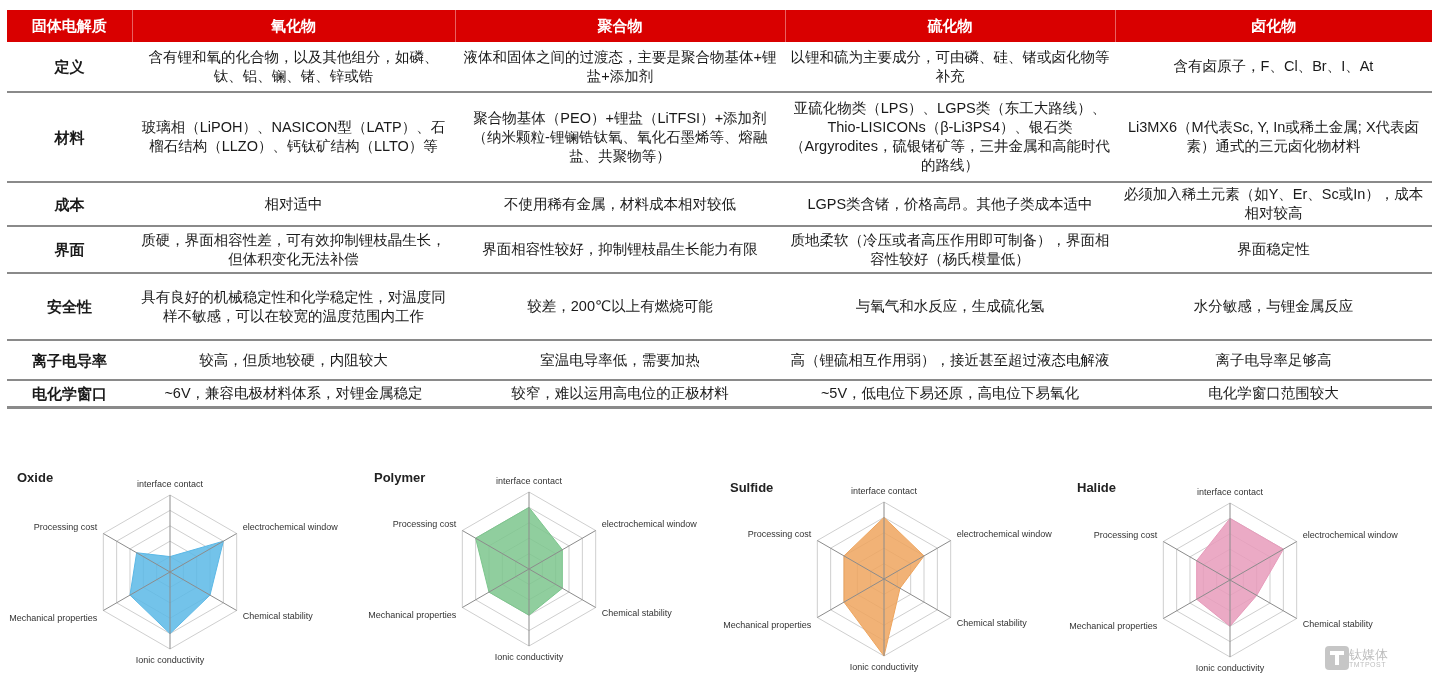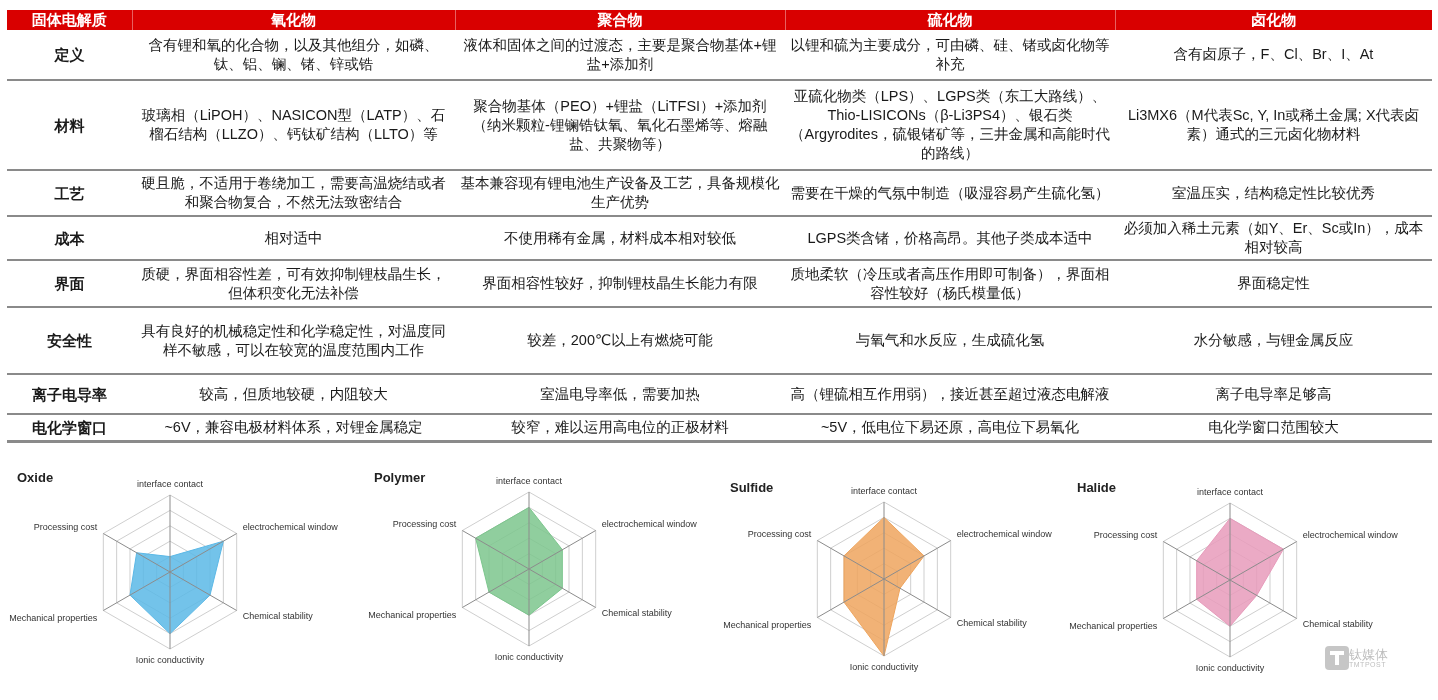--- a/index.html
+++ b/index.html
@@ -1,18 +1,18 @@
 <!DOCTYPE html>
 <html><head>
 <meta charset="utf-8">
 <style>
   html,body{margin:0;padding:0;background:#fff;}
   body{width:1438px;height:700px;position:relative;overflow:hidden;font-family:"Liberation Sans","DejaVu Sans",sans-serif;color:#1a1a1a;}
   table.cmp{position:absolute;left:7px;top:10px;width:1425px;border-collapse:collapse;table-layout:fixed;}
-  table.cmp th{background:#d90000;color:#fff;font-weight:bold;font-size:15px;height:20px;padding:0;border-left:1px solid #e86060;}
+  table.cmp th{background:#d90000;color:#fff;font-weight:bold;font-size:15px;height:32px;padding:0;border-left:1px solid #e86060;}
   table.cmp th:first-child{border-left:none;}
   table.cmp td{font-size:14.5px;line-height:19px;text-align:center;vertical-align:middle;padding:0 4px;border-bottom:2px solid #8a8a8a;}
   table.cmp td.rowlabel{font-weight:bold;font-size:15px;}
   table.cmp tr:last-child td{border-bottom:3px solid #8a8a8a;}
   .radars{position:absolute;left:0;top:458px;width:1438px;height:242px;}
   .radar{position:absolute;top:0;}
   .radar svg{display:block;}
   .radar-title{position:absolute;font-weight:bold;font-size:13px;color:#222;}
   .axis-lbl{font-size:9px;fill:#333;font-family:"Liberation Sans",sans-serif;}
   .logo{position:absolute;left:1325px;top:646px;display:flex;align-items:center;gap:0;opacity:.55;}
@@ -51,27 +51,20 @@
         <td>以锂和硫为主要成分，可由磷、硅、锗或卤化物等补充</td>
         <td>含有卤原子，F、Cl、Br、I、At</td>
       </tr>
       <tr style="height: 90px;">
         <td class="rowlabel">材料</td>
         <td>玻璃相（LiPOH）、NASICON型（LATP）、石榴石结构（LLZO）、钙钛矿结构（LLTO）等</td>
         <td>聚合物基体（PEO）+锂盐（LiTFSI）+添加剂（纳米颗粒-锂镧锆钛氧、氧化石墨烯等、熔融盐、共聚物等）</td>
         <td>亚硫化物类（LPS）、LGPS类（东工大路线）、Thio-LISICONs（β-Li3PS4）、银石类（Argyrodites，硫银锗矿等，三井金属和高能时代的路线）</td>
         <td>Li3MX6（M代表Sc, Y, In或稀土金属; X代表卤素）通式的三元卤化物材料</td>
       </tr>
-      <tr style="height: 46px;">
-        <td class="rowlabel">工艺</td>
-        <td>硬且脆，不适用于卷绕加工，需要高温烧结或者和聚合物复合，不然无法致密结合</td>
-        <td>基本兼容现有锂电池生产设备及工艺，具备规模化生产优势</td>
-        <td>需要在干燥的气氛中制造（吸湿容易产生硫化氢）</td>
-        <td>室温压实，结构稳定性比较优秀</td>
-      </tr>
       <tr style="height: 44px;">
         <td class="rowlabel">成本</td>
         <td>相对适中</td>
         <td>不使用稀有金属，材料成本相对较低</td>
         <td>LGPS类含锗，价格高昂。其他子类成本适中</td>
         <td>必须加入稀土元素（如Y、Er、Sc或In），成本相对较高</td>
       </tr>
       <tr style="height: 47px;">
         <td class="rowlabel">界面</td>
         <td>质硬，界面相容性差，可有效抑制锂枝晶生长，但体积变化无法补偿</td>

